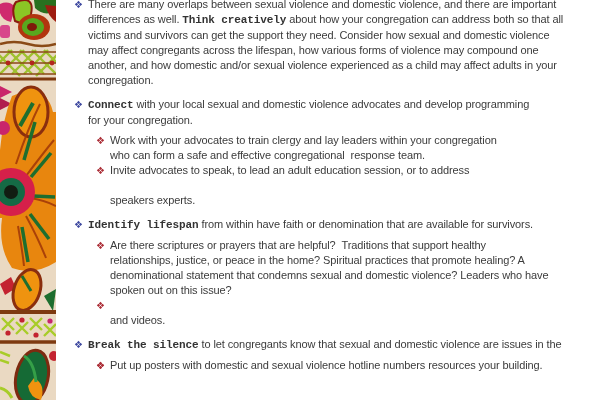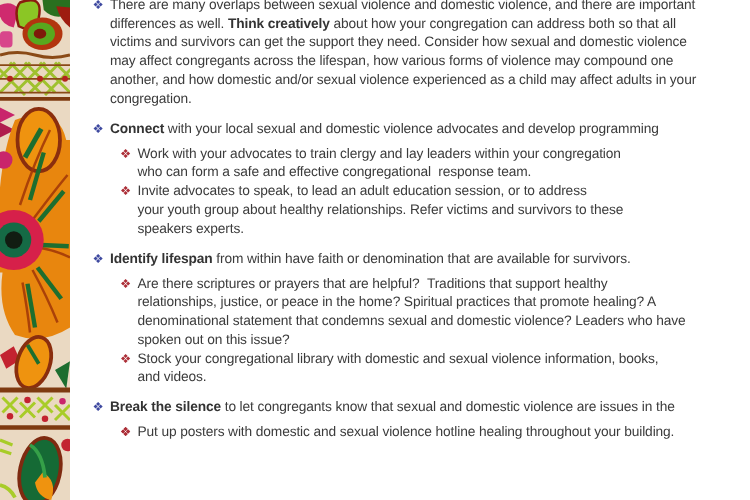--- a/index.html
+++ b/index.html
@@ -17,21 +17,21 @@
   .item{position:relative;padding-left:14px;}
   .item.level1{margin-top:9px;}
   .item.level1:first-child{margin-top:0;}
   .item.level2{margin-left:22px;margin-top:0;}
   .item.level2.group-start{margin-top:5px;}
   .bullet{
     position:absolute;left:0;top:0;font-size:10px;line-height:15px;
   }
   .level1 > .bullet{color:var(--l1,#3f4aa0);}
   .level2 > .bullet{color:var(--l2,#ac2f38);}
-  .bold{font-weight:700;color:#333333;}
+  .bold{font-weight:700;color:#333333;font-family:Liberation Mono, monospace;}
 </style>
 </head>
 <body>
 
 <div class="page">
 
   <div class="border-strip">
     <svg width="56" height="400" viewBox="0 0 56 400" preserveAspectRatio="none">
       <rect width="56" height="400" fill="#ead9c2"></rect>
 
@@ -98,24 +98,24 @@
       <circle cx="54" cy="356" r="5" fill="#c32330"></circle>
       <ellipse cx="32" cy="377" rx="16" ry="27" fill="#156a35" stroke="#7e2a10" stroke-width="3" transform="rotate(12 32 377)"></ellipse>
       <path d="M34,378 Q46,384 41,400 Q30,398 28,386 Z" fill="#ef930f"></path>
       <path d="M24,356 Q34,362 36,382" stroke="#35a048" stroke-width="3" fill="none"></path>
       <path d="M0,388 q8,2 12,10" stroke="#a8cc28" stroke-width="3" fill="none"></path>
     </svg>
   </div>
 
   <div class="content" style="--l1: #3f4aa0; --l2: #ac2f38;">
       <div class="item level1"><span class="bullet">❖</span><span class="item-text"><span>There are many overlaps between sexual violence and domestic violence, and there are important</span><br><span>differences as well. </span><span class="bold">Think creatively</span><span> about how your congregation can address both so that all</span><br><span>victims and survivors can get the support they need. Consider how sexual and domestic violence</span><br><span>may affect congregants across the lifespan, how various forms of violence may compound one</span><br><span>another, and how domestic and/or sexual violence experienced as a child may affect adults in your</span><br><span>congregation.</span></span></div>
-      <div class="item level1"><span class="bullet">❖</span><span class="item-text"><span class="bold">Connect</span><span> with your local sexual and domestic violence advocates and develop programming</span><br></span></div>
+      <div class="item level1"><span class="bullet">❖</span><span class="item-text"><span class="bold">Connect</span><span> with your local sexual and domestic violence advocates and develop programming</span><br><span>for your congregation.</span></span></div>
       <div class="item level2 group-start"><span class="bullet">❖</span><span class="item-text"><span>Work with your advocates to train clergy and lay leaders within your congregation</span><br><span>who can form a safe and effective congregational &nbsp;response team.</span></span></div>
-      <div class="item level2"><span class="bullet">❖</span><span class="item-text"><span>Invite advocates to speak, to lead an adult education session, or to address</span><br><span>your youth group about healthy relationships. Refer victims and survivors to these</span><br><span>speakers experts.</span></span></div>
+      <div class="item level2"><span class="bullet">❖</span><span class="item-text"><span>Invite advocates to speak, to lead an adult education session, or to address</span><br><br><span>speakers experts.</span></span></div>
       <div class="item level1"><span class="bullet">❖</span><span class="item-text"><span class="bold">Identify lifespan</span><span> from within have faith or denomination that are available for survivors.</span></span></div>
       <div class="item level2 group-start"><span class="bullet">❖</span><span class="item-text"><span>Are there scriptures or prayers that are helpful? &nbsp;Traditions that support healthy</span><br><span>relationships, justice, or peace in the home? Spiritual practices that promote healing? A</span><br><span>denominational statement that condemns sexual and domestic violence? Leaders who have</span><br><span>spoken out on this issue?</span></span></div>
-      <div class="item level2"><span class="bullet">❖</span><span class="item-text"><span>Stock your congregational library with domestic and sexual violence information, books,</span><br><span>and videos.</span></span></div>
+      <div class="item level2"><span class="bullet">❖</span><span class="item-text"><br><span>and videos.</span></span></div>
       <div class="item level1"><span class="bullet">❖</span><span class="item-text"><span class="bold">Break the silence</span><span> to let congregants know that sexual and domestic violence are issues in the</span><br></span></div>
       <div class="item level2 group-start"><span class="bullet">❖</span></div>
-      <div class="item level2"><span class="bullet">❖</span><span class="item-text"><span>Put up posters with domestic and sexual violence hotline healing throughout your building.</span><br></span></div>
+      <div class="item level2"><span class="bullet">❖</span><span class="item-text"><span>Put up posters with domestic and sexual violence hotline numbers resources your building.</span><br></span></div>
     </div>
 
 </div>
 
 </body></html>

